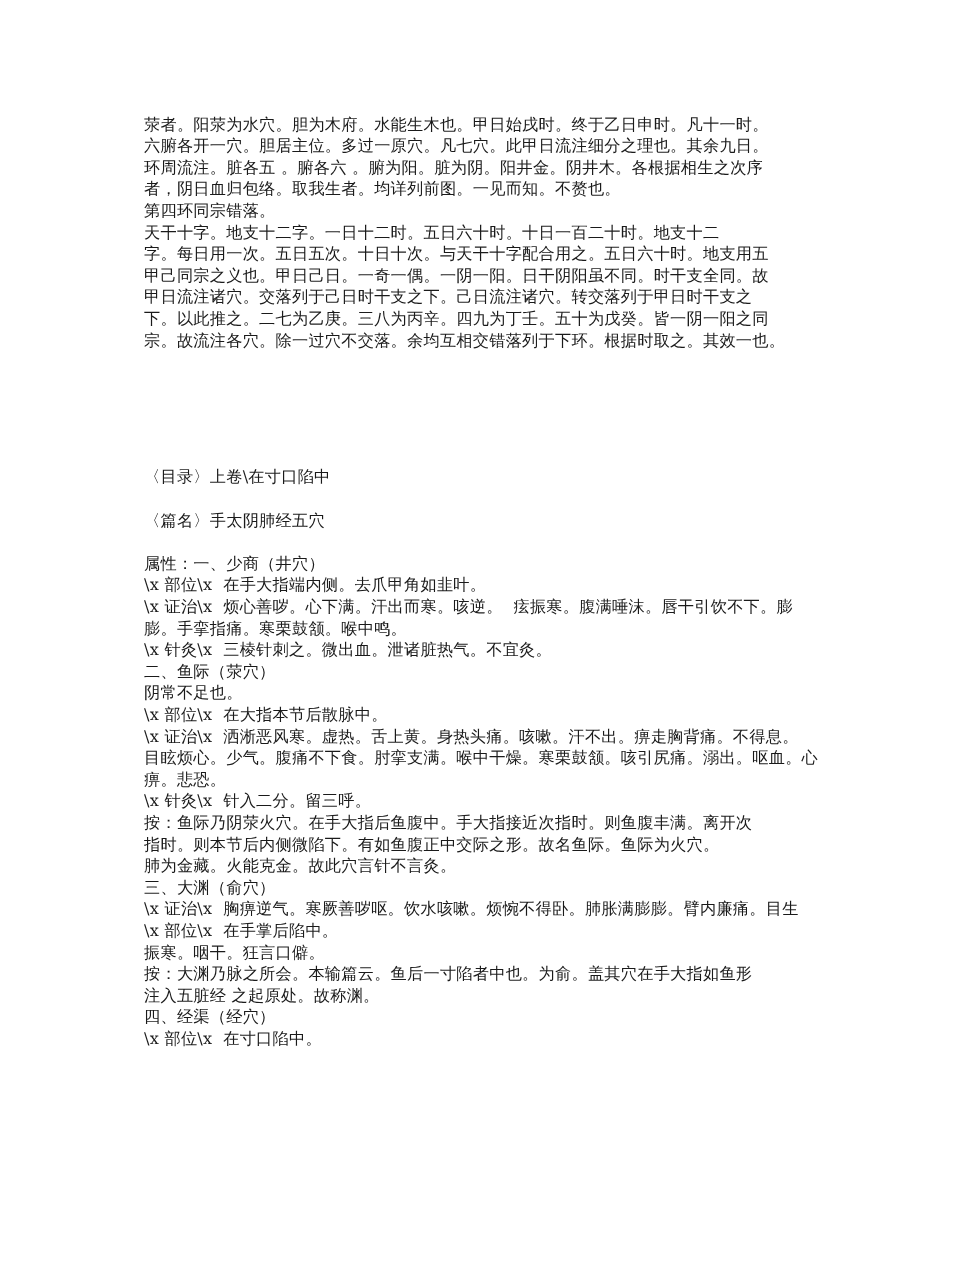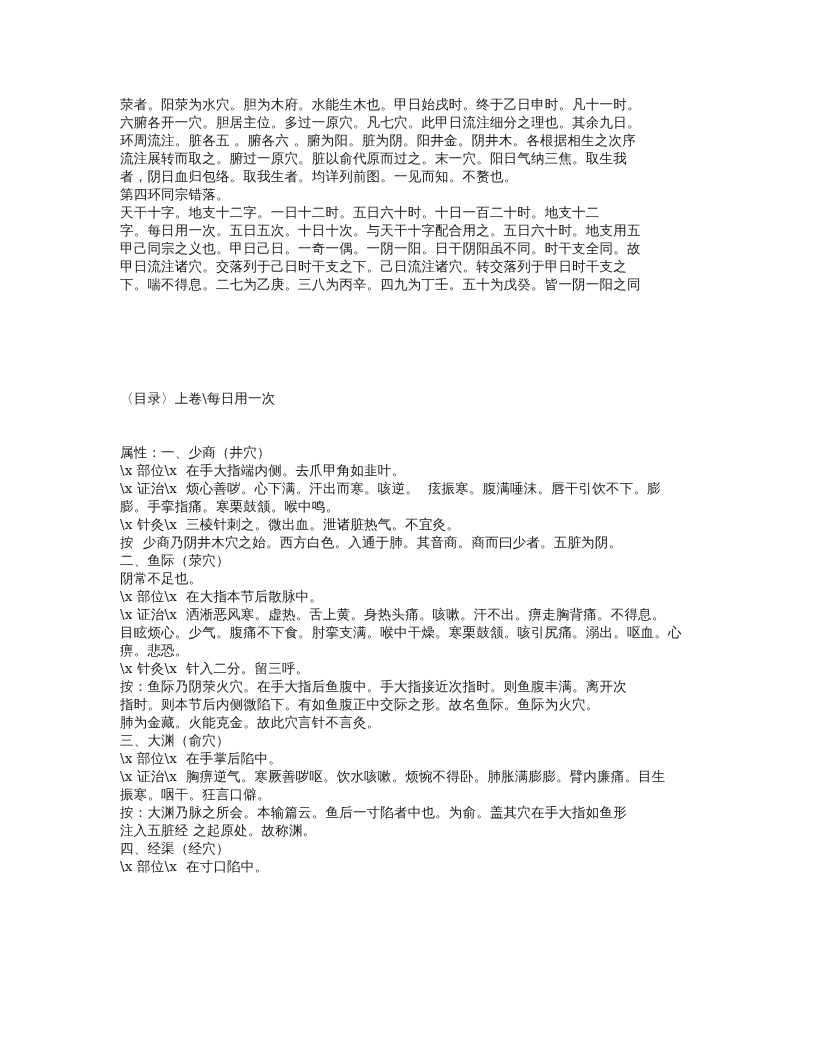--- a/index.html
+++ b/index.html
@@ -20,53 +20,53 @@
 </style>
 </head>
 <body>
 
 <div class="page">
 
   <div class="block" id="block1">
     <span class="line">荥者。阳荥为水穴。胆为木府。水能生木也。甲日始戌时。终于乙日申时。凡十一时。</span>
     <span class="line">六腑各开一穴。胆居主位。多过一原穴。凡七穴。此甲日流注细分之理也。其余九日。</span>
     <span class="line">环周流注。脏各五 。腑各六 。腑为阳。脏为阴。阳井金。阴井木。各根据相生之次序</span>
-    <span class="line">流注展转而取之。腑过一原穴。脏以俞代原而过之。末一穴。阳日气纳三焦。取生我</span>
     <span class="line">者，阴日血归包络。取我生者。均详列前图。一见而知。不赘也。</span>
     <span class="line">第四环同宗错落。</span>
     <span class="line">天干十字。地支十二字。一日十二时。五日六十时。十日一百二十时。地支十二</span>
     <span class="line">字。每日用一次。五日五次。十日十次。与天干十字配合用之。五日六十时。地支用五</span>
     <span class="line">甲己同宗之义也。甲日己日。一奇一偶。一阴一阳。日干阴阳虽不同。时干支全同。故</span>
     <span class="line">甲日流注诸穴。交落列于己日时干支之下。己日流注诸穴。转交落列于甲日时干支之</span>
-    <span class="line">下。喘不得息。二七为乙庚。三八为丙辛。四九为丁壬。五十为戊癸。皆一阴一阳之同</span>
+    <span class="line">下。以此推之。二七为乙庚。三八为丙辛。四九为丁壬。五十为戊癸。皆一阴一阳之同</span>
+    <span class="line">宗。故流注各穴。除一过穴不交落。余均互相交错落列于下环。根据时取之。其效一也。</span>
   </div>
 
   <div class="block" id="block2">
-    <span class="line">〈目录〉上卷\每日用一次</span>
+    <span class="line">〈目录〉上卷\在寸口陷中</span>
     <span class="line blank"></span>
+    <span class="line">〈篇名〉手太阴肺经五穴</span>
     <span class="line blank"></span>
     <span class="line">属性：一、少商（井穴）</span>
     <span class="line">\x 部位\x  在手大指端内侧。去爪甲角如韭叶。</span>
     <span class="line">\x 证治\x  烦心善哕。心下满。汗出而寒。咳逆。  痃振寒。腹满唾沫。唇干引饮不下。膨</span>
     <span class="line">膨。手挛指痛。寒栗鼓颔。喉中鸣。</span>
     <span class="line">\x 针灸\x  三棱针刺之。微出血。泄诸脏热气。不宜灸。</span>
-    <span class="line">按  少商乃阴井木穴之始。西方白色。入通于肺。其音商。商而曰少者。五脏为阴。</span>
     <span class="line">二、鱼际（荥穴）</span>
     <span class="line">阴常不足也。</span>
     <span class="line">\x 部位\x  在大指本节后散脉中。</span>
     <span class="line">\x 证治\x  洒淅恶风寒。虚热。舌上黄。身热头痛。咳嗽。汗不出。痹走胸背痛。不得息。</span>
     <span class="line">目眩烦心。少气。腹痛不下食。肘挛支满。喉中干燥。寒栗鼓颔。咳引尻痛。溺出。呕血。心</span>
     <span class="line">痹。悲恐。</span>
     <span class="line">\x 针灸\x  针入二分。留三呼。</span>
     <span class="line">按：鱼际乃阴荥火穴。在手大指后鱼腹中。手大指接近次指时。则鱼腹丰满。离开次</span>
     <span class="line">指时。则本节后内侧微陷下。有如鱼腹正中交际之形。故名鱼际。鱼际为火穴。</span>
     <span class="line">肺为金藏。火能克金。故此穴言针不言灸。</span>
     <span class="line">三、大渊（俞穴）</span>
+    <span class="line">\x 证治\x  胸痹逆气。寒厥善哕呕。饮水咳嗽。烦惋不得卧。肺胀满膨膨。臂内廉痛。目生</span>
     <span class="line">\x 部位\x  在手掌后陷中。</span>
-    <span class="line">\x 证治\x  胸痹逆气。寒厥善哕呕。饮水咳嗽。烦惋不得卧。肺胀满膨膨。臂内廉痛。目生</span>
     <span class="line">振寒。咽干。狂言口僻。</span>
     <span class="line">按：大渊乃脉之所会。本输篇云。鱼后一寸陷者中也。为俞。盖其穴在手大指如鱼形</span>
     <span class="line">注入五脏经 之起原处。故称渊。</span>
     <span class="line">四、经渠（经穴）</span>
     <span class="line">\x 部位\x  在寸口陷中。</span>
   </div>
 
 </div>
 
 </body></html>

